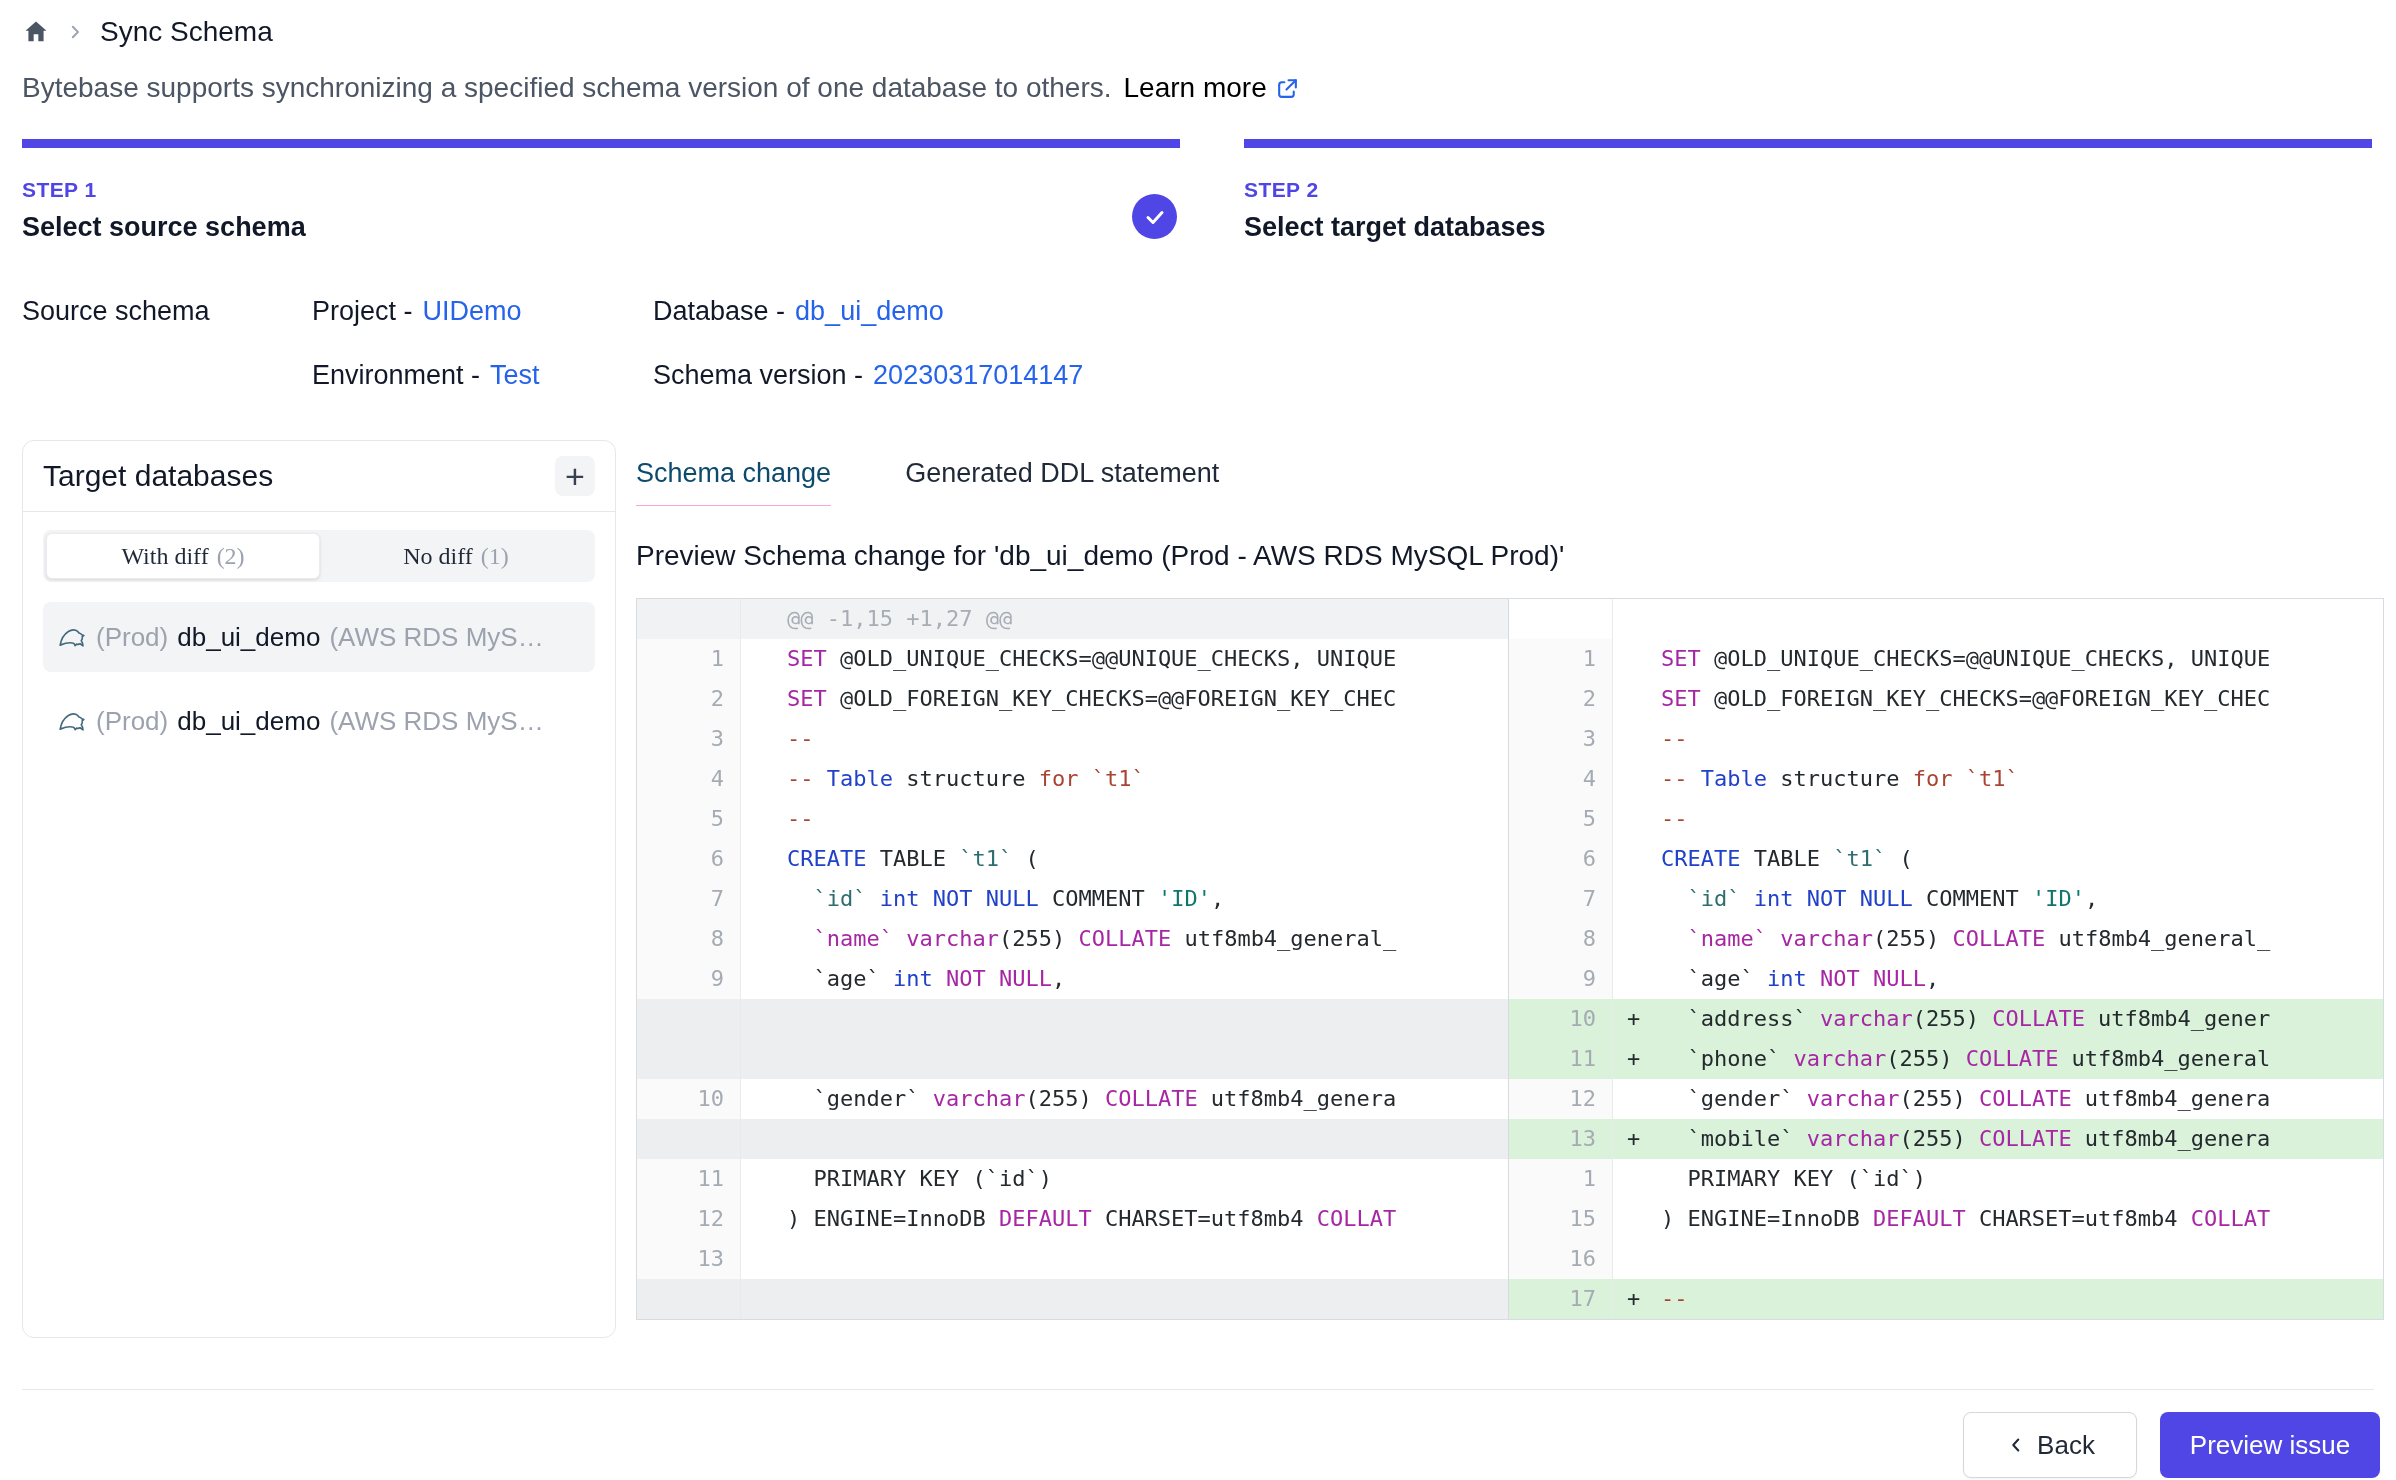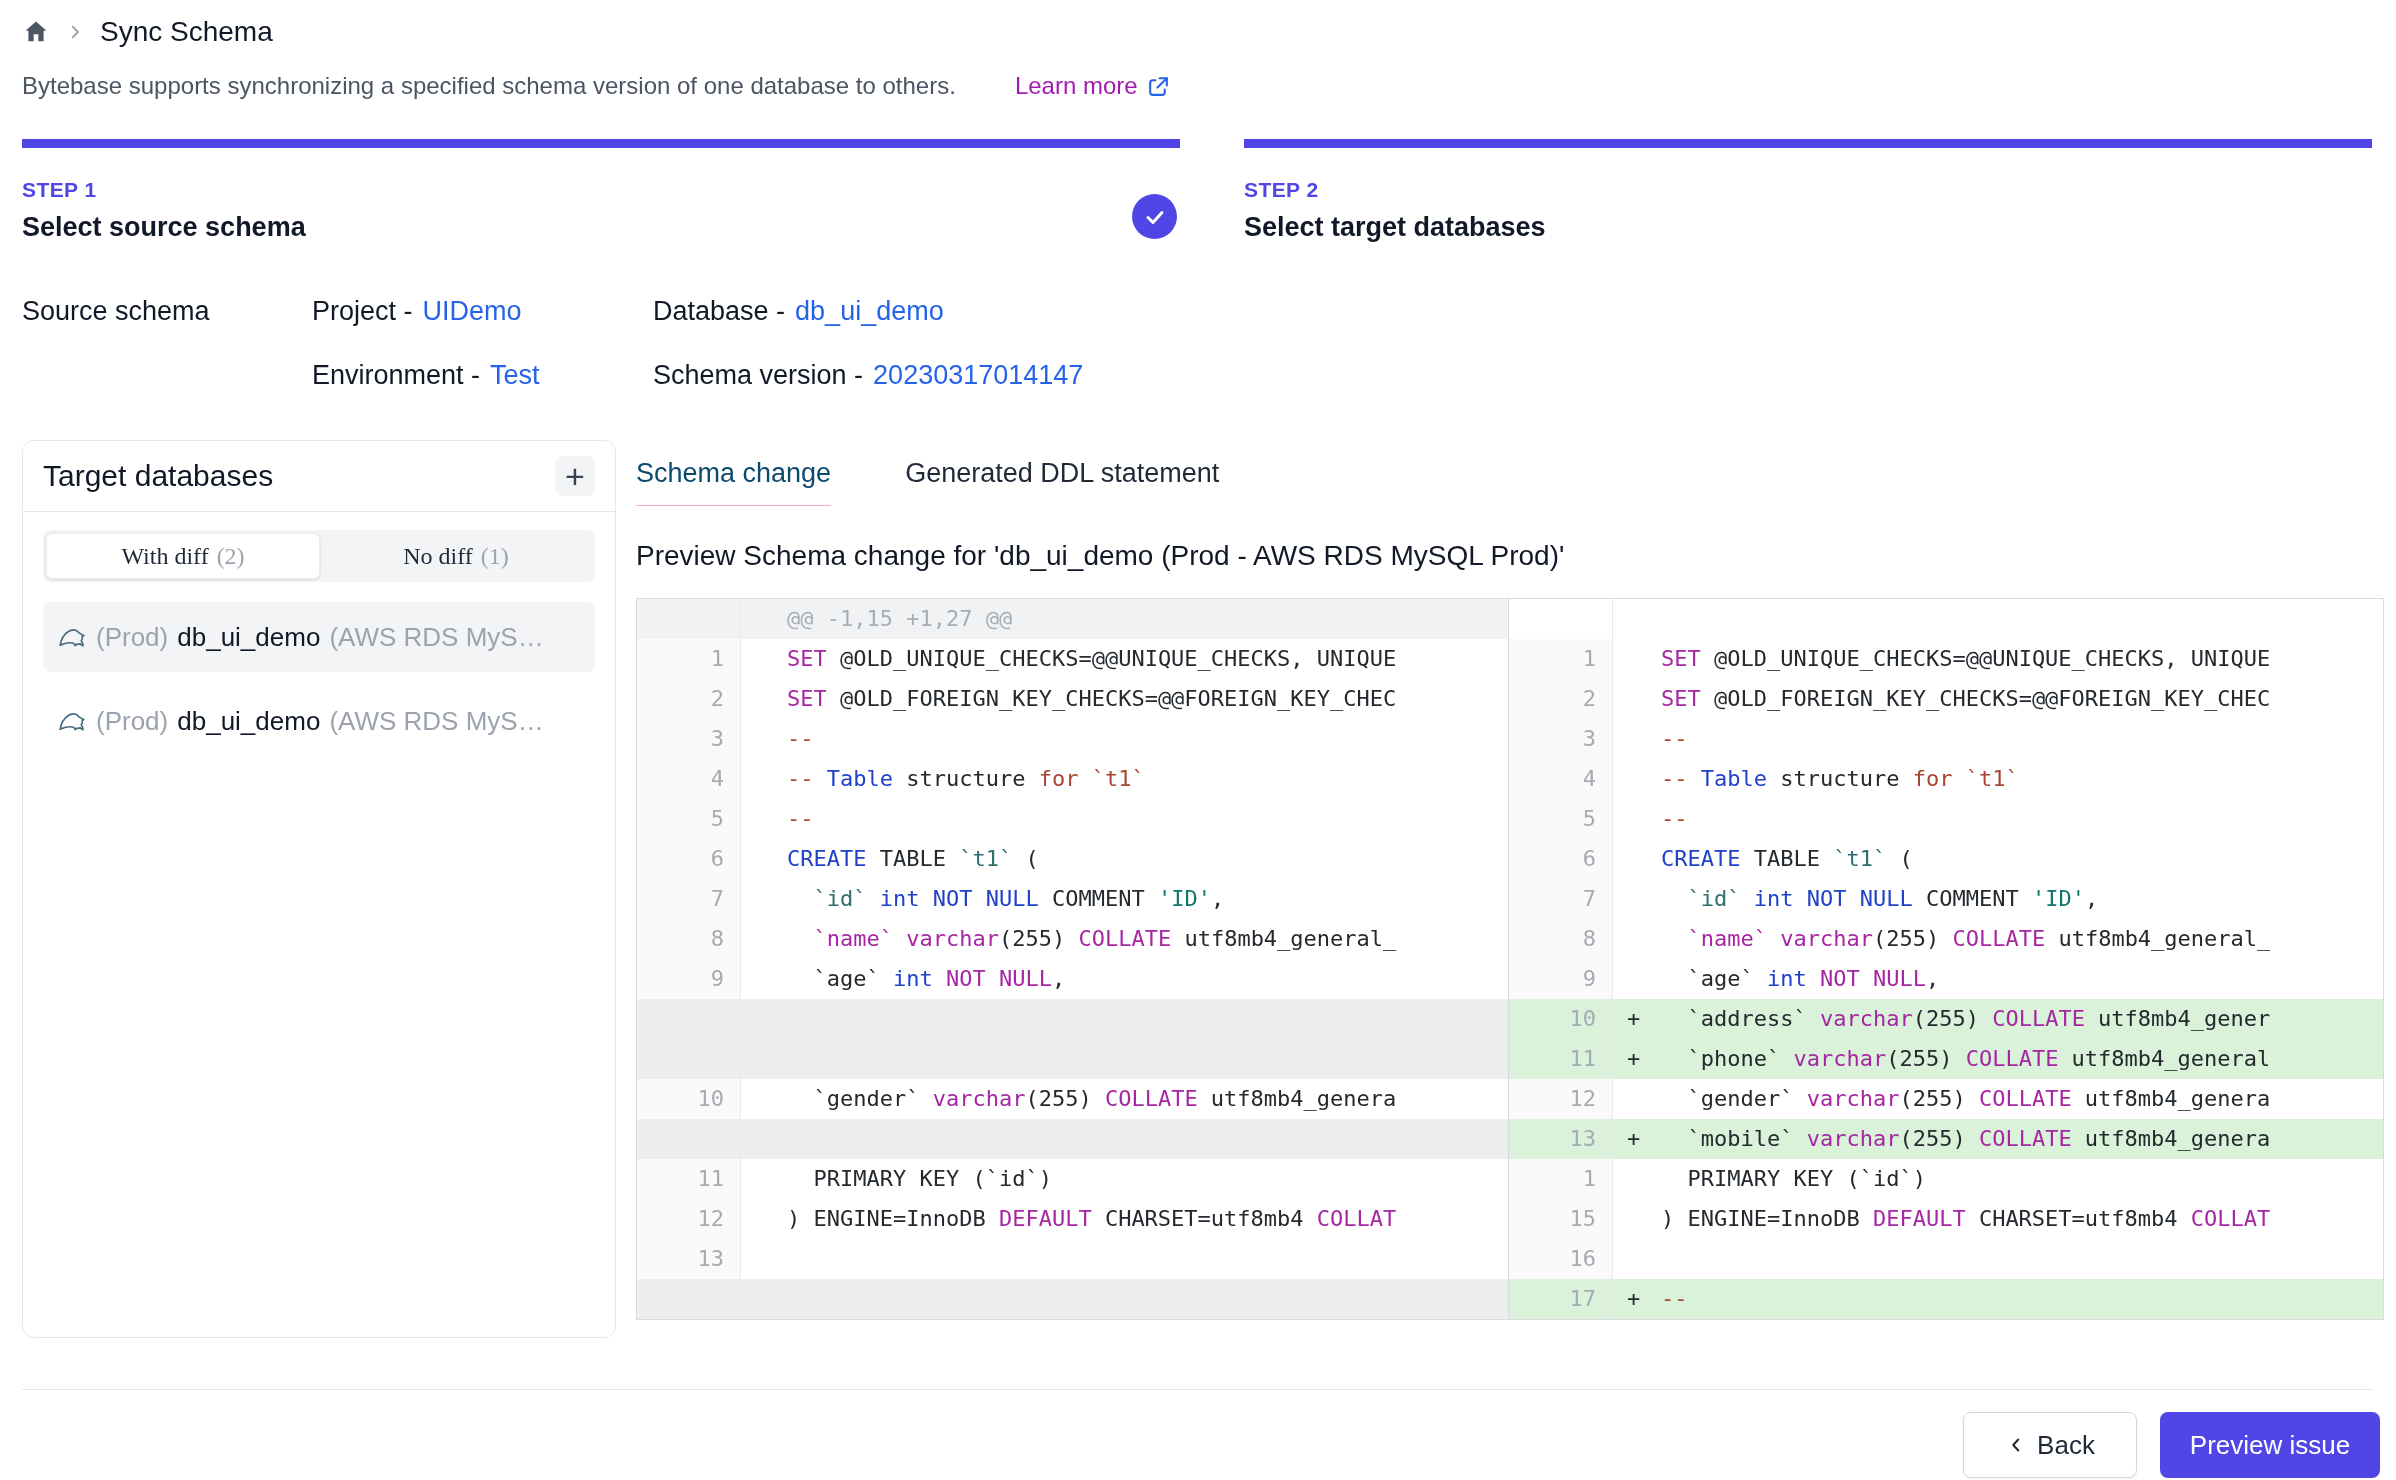--- a/index.html
+++ b/index.html
@@ -6,22 +6,22 @@
   body{font-family:"Liberation Sans",sans-serif;color:#111827;}
   .page{position:relative;width:2396px;height:1480px;background:#fff;overflow:hidden;}
   .abs{position:absolute;}
   a{text-decoration:none;}
 
   
   .crumb{left:22px;top:10px;height:44px;display:flex;align-items:center;gap:16px;}
   .crumb-title{font-size:28px;color:#111827;}
 
   
-  .desc{left:22px;top:72px;display:flex;align-items:center;gap:12px;font-size:24px;color:#4b5563;}
-  .learn{color:#a21caf;cursor:pointer;display:flex;align-items:center;gap:8px;margin-left:47px;}
+  .desc{left:22px;top:72px;display:flex;align-items:center;gap:12px;font-size:28px;color:#4b5563;}
+  .learn{color:#000000;cursor:pointer;display:flex;align-items:center;gap:8px;}
 
   
   .bar{height:9px;background:#4f46e5;top:139px;}
   .bar1{left:22px;width:1158px;}
   .bar2{left:1244px;width:1128px;}
 
   .step{top:178px;}
   .step1{left:22px;} .step2{left:1244px;}
   .step-label{font-size:21px;font-weight:700;color:#4f46e5;letter-spacing:.02em;}
   .step-title{margin-top:10px;font-size:27px;font-weight:600;color:#111827;}

